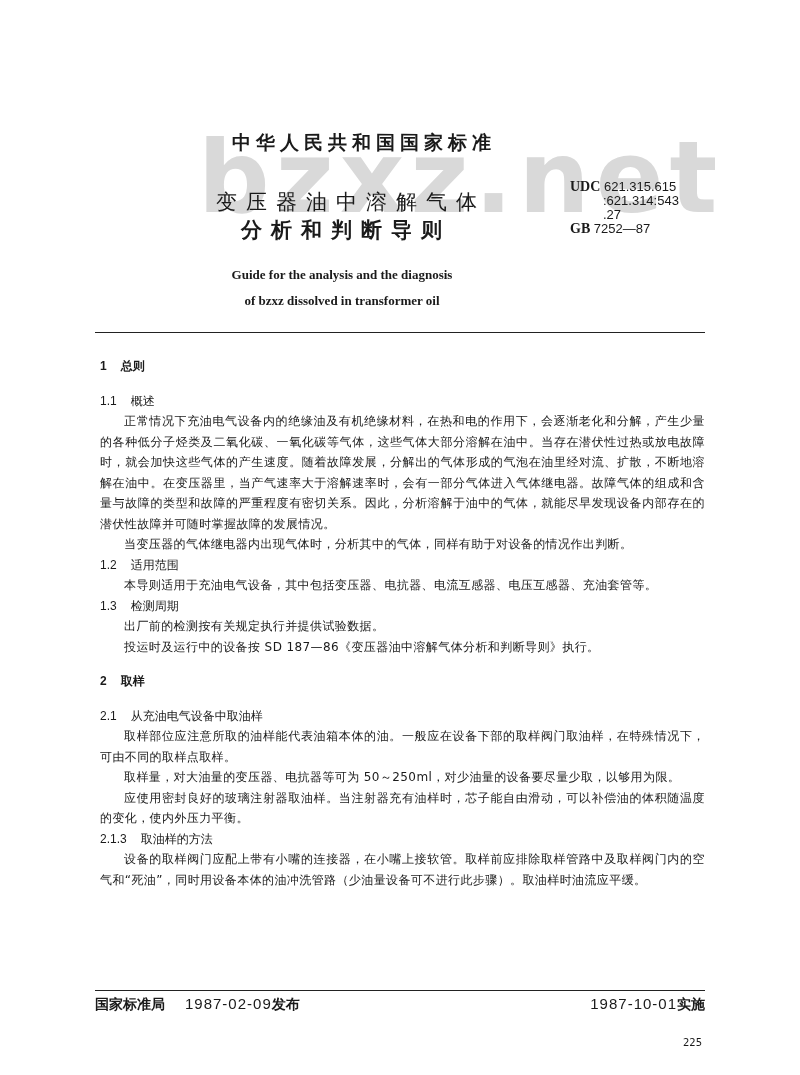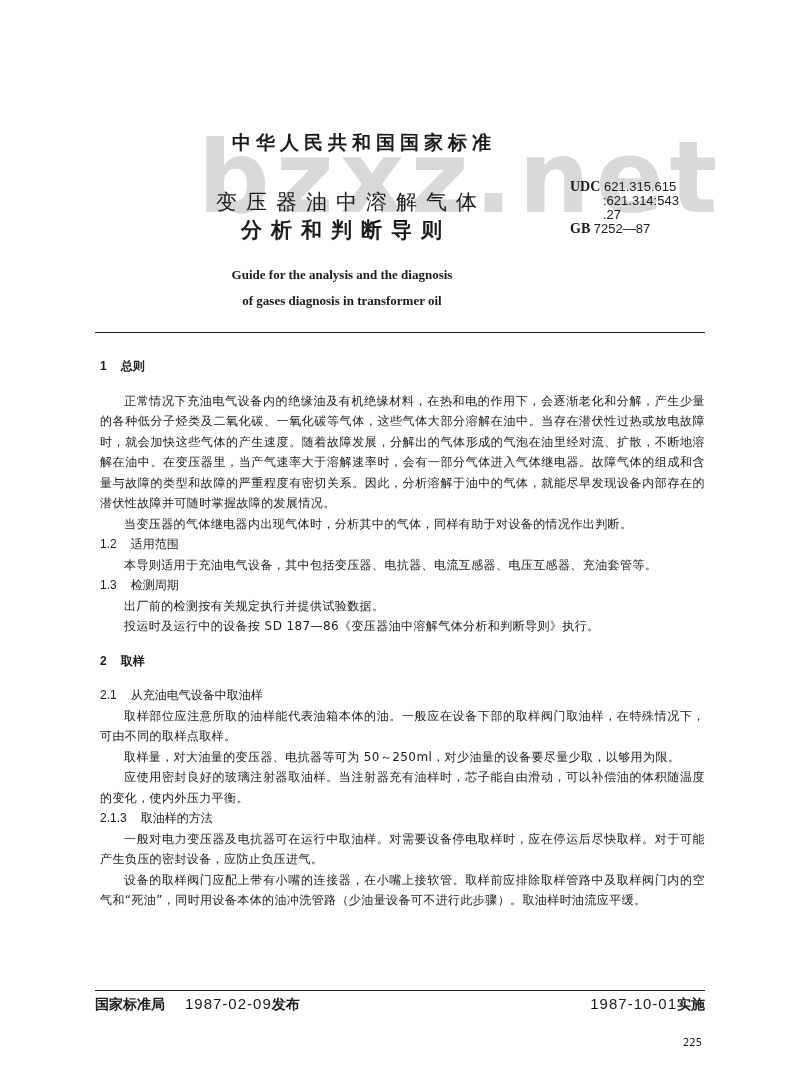--- a/index.html
+++ b/index.html
@@ -40,28 +40,29 @@
 
 <div class="abs udc">
   <div><b>UDC</b> <span>621.315.615</span></div>
   <div class="l2">:621.314:543</div>
   <div class="l3">.27</div>
   <div><b>GB</b> <span>7252—87</span></div>
 </div>
 
 <div class="abs en">
   <div>Guide for the analysis and the diagnosis</div>
-  <div>of gases diagnosis in transformer oil</div>
+  <div>of bzxz dissolved in transformer oil</div>
 </div>
 
 <div class="abs rule" style="top:332px;"></div>
 
 <div class="abs content">
   <div class="h1"><span class="num">1</span><span>总则</span></div>
 
+  <div class="h2"><span class="num">1.1</span><span>概述</span></div>
   <p class="p">正常情况下充油电气设备内的绝缘油及有机绝缘材料，在热和电的作用下，会逐渐老化和分解，产生少量的各种低分子烃类及二氧化碳、一氧化碳等气体，这些气体大部分溶解在油中。当存在潜伏性过热或放电故障时，就会加快这些气体的产生速度。随着故障发展，分解出的气体形成的气泡在油里经对流、扩散，不断地溶解在油中。在变压器里，当产气速率大于溶解速率时，会有一部分气体进入气体继电器。故障气体的组成和含量与故障的类型和故障的严重程度有密切关系。因此，分析溶解于油中的气体，就能尽早发现设备内部存在的潜伏性故障并可随时掌握故障的发展情况。</p>
   <p class="p">当变压器的气体继电器内出现气体时，分析其中的气体，同样有助于对设备的情况作出判断。</p>
 
   <div class="h2"><span class="num">1.2</span><span>适用范围</span></div>
   <p class="p">本导则适用于充油电气设备，其中包括变压器、电抗器、电流互感器、电压互感器、充油套管等。</p>
 
   <div class="h2"><span class="num">1.3</span><span>检测周期</span></div>
   <p class="p">出厂前的检测按有关规定执行并提供试验数据。</p>
   <p class="p">投运时及运行中的设备按 SD 187—86《变压器油中溶解气体分析和判断导则》执行。</p>
 
@@ -69,21 +70,20 @@
   <div class="h1"><span class="num">2</span><span>取样</span></div>
 
   <div class="h2"><span class="num">2.1</span><span>从充油电气设备中取油样</span></div>
 
   <p class="p">取样部位应注意所取的油样能代表油箱本体的油。一般应在设备下部的取样阀门取油样，在特殊情况下，可由不同的取样点取样。</p>
   <p class="p">取样量，对大油量的变压器、电抗器等可为 50～250ml，对少油量的设备要尽量少取，以够用为限。</p>
 
   <p class="p">应使用密封良好的玻璃注射器取油样。当注射器充有油样时，芯子能自由滑动，可以补偿油的体积随温度的变化，使内外压力平衡。</p>
 
   <div class="h3"><span class="num">2.1.3</span><span>取油样的方法</span></div>
-  <p class="p">一般对电力变压器及电抗器可在运行中取油样。对需要设备停电取样时，应在停运后尽快取样。对于可能产生负压的密封设备，应防止负压进气。</p>
   <p class="p">设备的取样阀门应配上带有小嘴的连接器，在小嘴上接软管。取样前应排除取样管路中及取样阀门内的空气和“死油”，同时用设备本体的油冲洗管路（少油量设备可不进行此步骤）。取油样时油流应平缓。</p>
 </div>
 
 <div class="abs rule" style="top:990px;"></div>
 
 <div class="abs footer-left"><span>国家标准局</span><span class="d">1987-02-09</span><span>发布</span></div>
 <div class="abs footer-right"><span class="d">1987-10-01</span><span>实施</span></div>
 <div class="abs pageno">225</div>
 
 </body></html>

